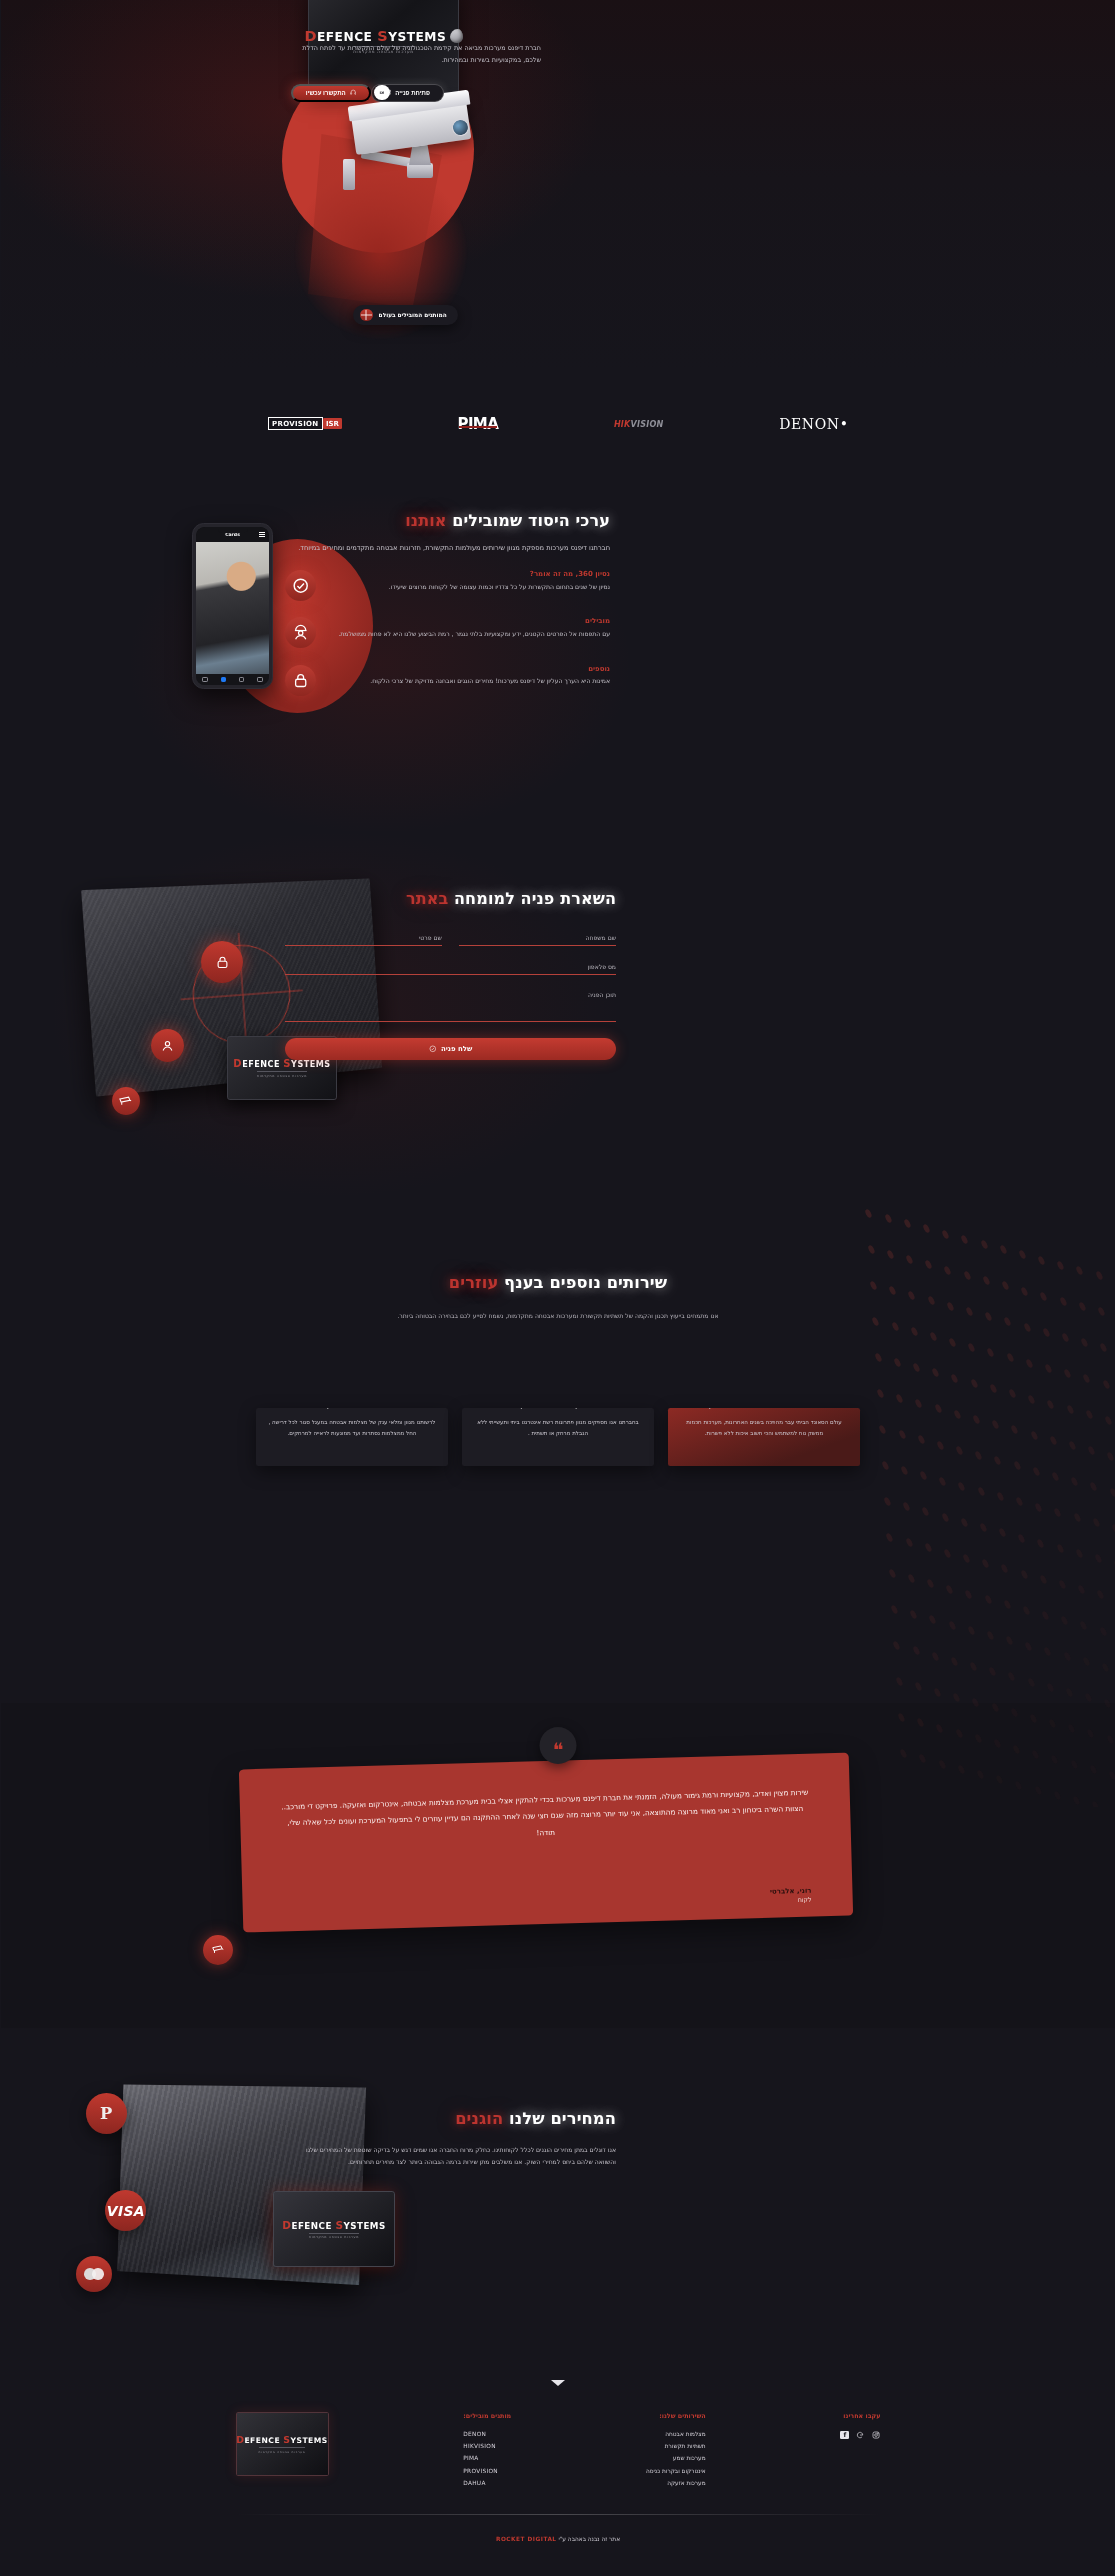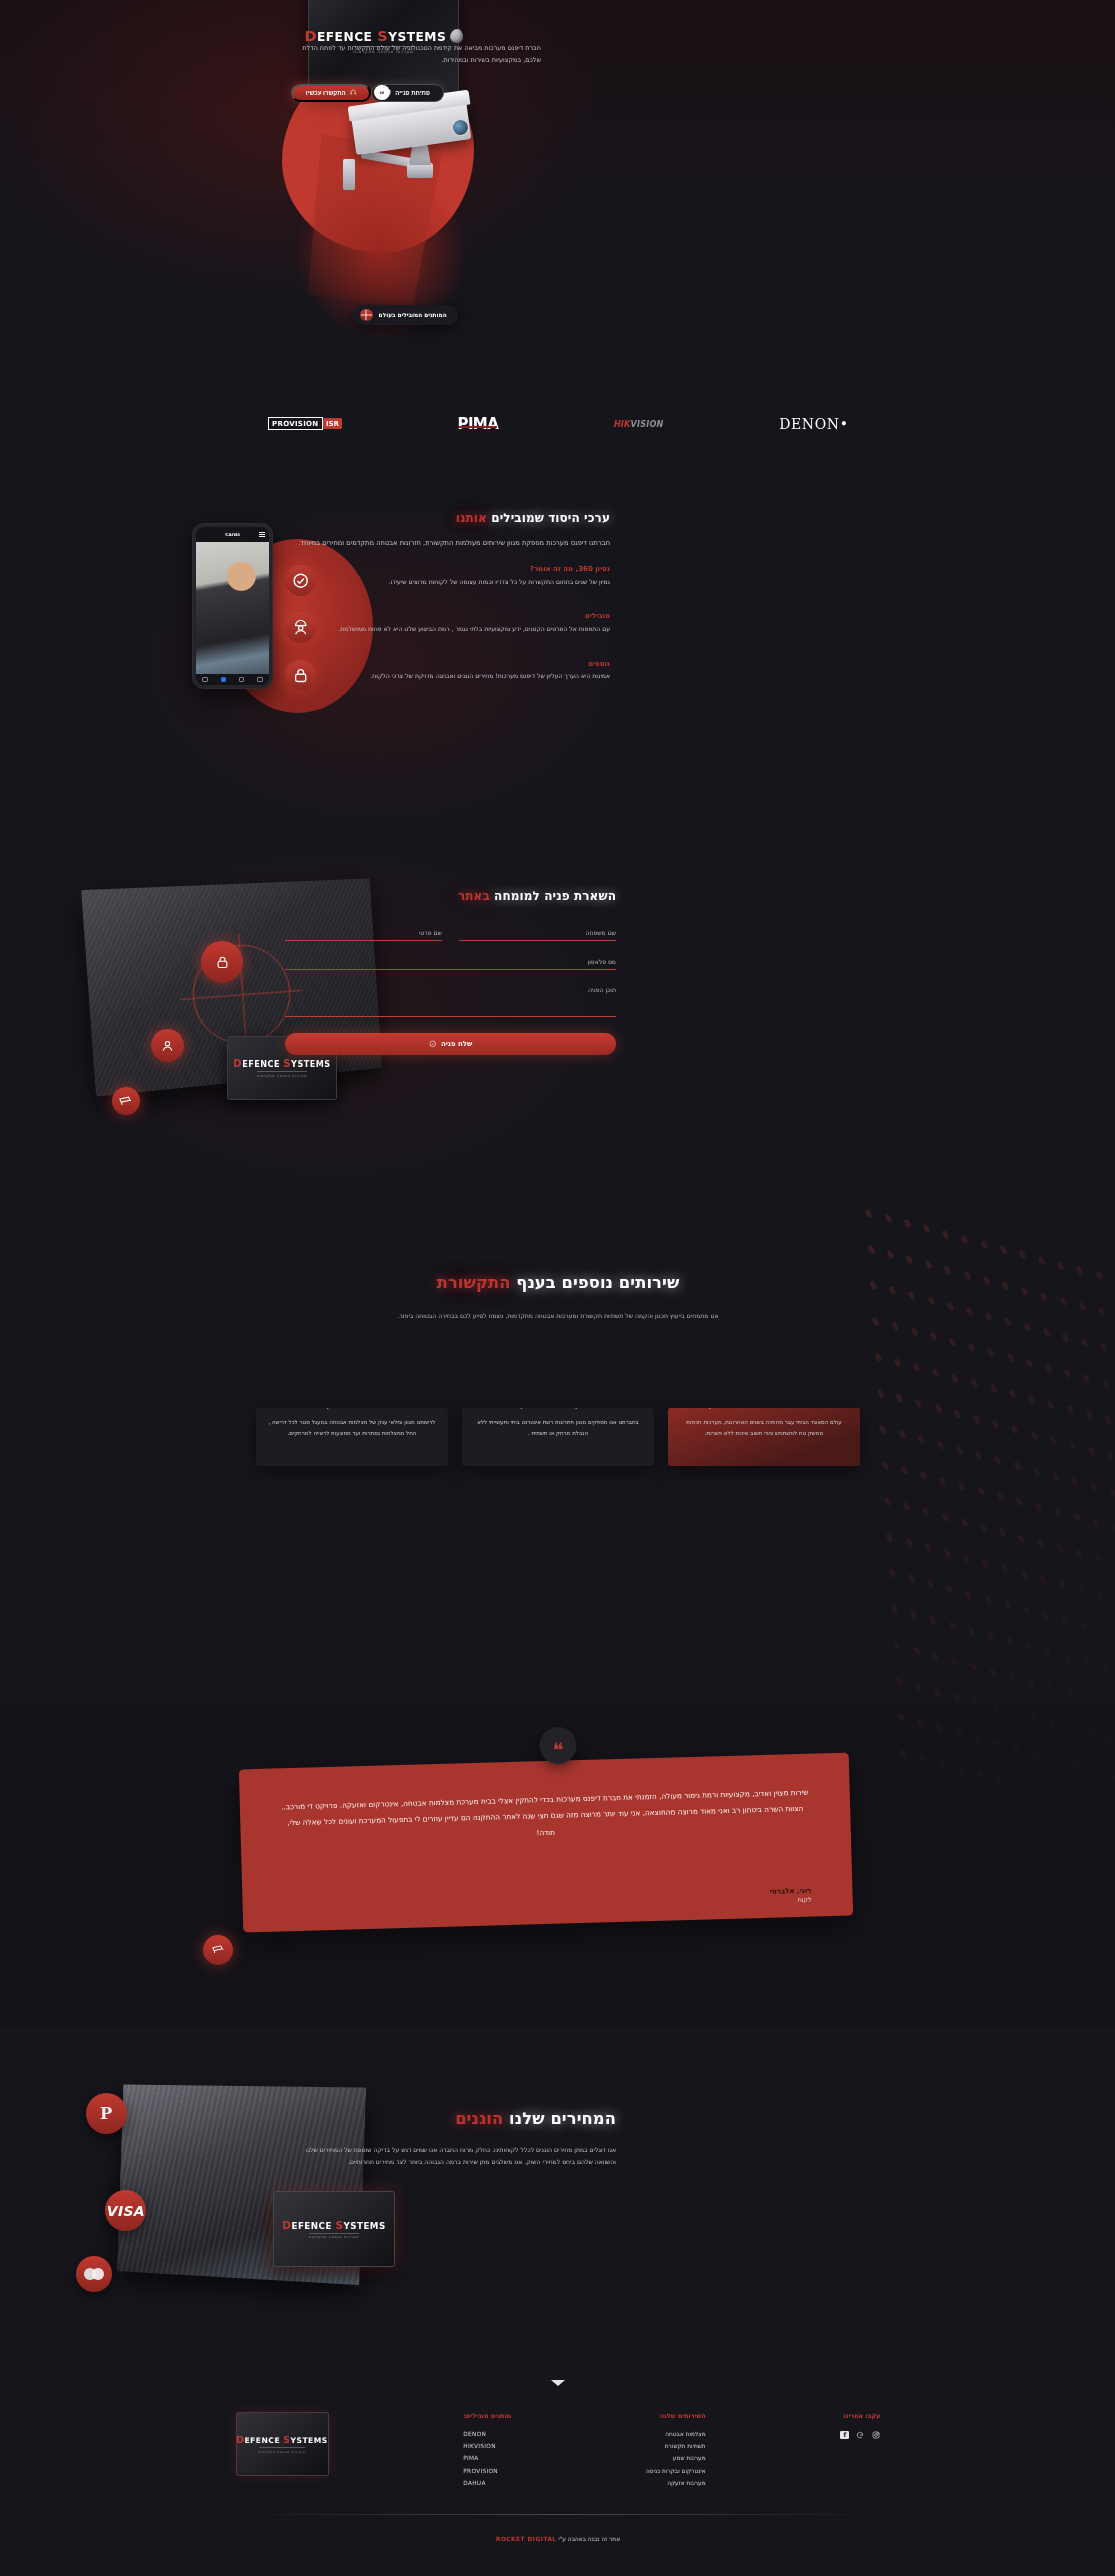--- a/index.html
+++ b/index.html
@@ -9,21 +9,21 @@
     width:1116px; height:2576px; position:relative; overflow:hidden;
     font-family:"DejaVu Sans","Liberation Sans",sans-serif;
     color:#e8e6ea; direction:rtl;
   }
   .page { position:relative; width:1116px; height:2576px; background:#16151c; }
 
   
   .sec { position:absolute; left:0; width:1116px; }
   .hl-white { color:#ffffff; text-shadow:0 0 10.5px rgba(255,255,255,.55), 0 0 23px rgba(255,255,255,.25); }
   .hl-red { color:#bb342f; text-shadow:0 0 9.3px rgba(187,52,47,.75), 0 0 22px rgba(187,52,47,.35); }
-  .h2 { font-size:12px; font-weight:800; letter-spacing:0.1px; line-height:1.25; }
+  .h2 { font-size:16px; font-weight:800; letter-spacing:0.1px; line-height:1.25; }
   .body-txt { font-size:6.7px; line-height:1.85; color:#c9c6ce; }
 
   
   #hero { top:0; height:372px; background:
       radial-gradient(500px 302px at 26% 30%, rgba(130,26,22,.30), rgba(22,21,28,0) 62%),
       linear-gradient(180deg,#1a1014 0%, #17141a 48%, #16151c 100%); }
   .hero-art { position:absolute; left:250px; top:0; width:279px; height:325px; }
   .hero-blob { position:absolute; left:32px; top:61px; width:192px; height:192px;
     background:#c0392f; border-radius:50% 50% 48% 52% / 52% 46% 54% 48%;
     filter:blur(0.2px); }
@@ -470,21 +470,21 @@
             <circle cx="12" cy="12" r="9"></circle>
             <path d="M8 12.5l2.6 2.6L16 9"></path>
           </svg>
       </button>
     </div>
   </section>
 
   <section class="sec" id="services">
     <div class="sv-head">
       <div class="h2">
-        <span class="hl-white">שירותים נוספים בענף </span><span class="hl-red">התקשורת</span>
+        <span class="hl-white">שירותים נוספים בענף </span><span class="hl-red">עוזרים</span>
       </div>
       <p>אנו מתמחים בייעוץ תכנון והקמה של תשתיות תקשורת ומערכות אבטחה מתקדמות, נשמח לסייע לכם בבחירה הבטוחה ביותר.</p>
     </div>
     <div class="sv-cards">
       <div class="sv-card">
         <h4>מצלמות אבטחה מתקדמות</h4>
         <p>לרשותנו מגוון ומלאי ענק של מצלמות אבטחה במעגל סגור לכל דרישה , החל ממצלמות נסתרות ועד ממונעות לראייה למרחקים.</p>
       </div>
       <div class="sv-card">
         <h4>תשתיות תקשורת אלחוטיות קווית-</h4>

